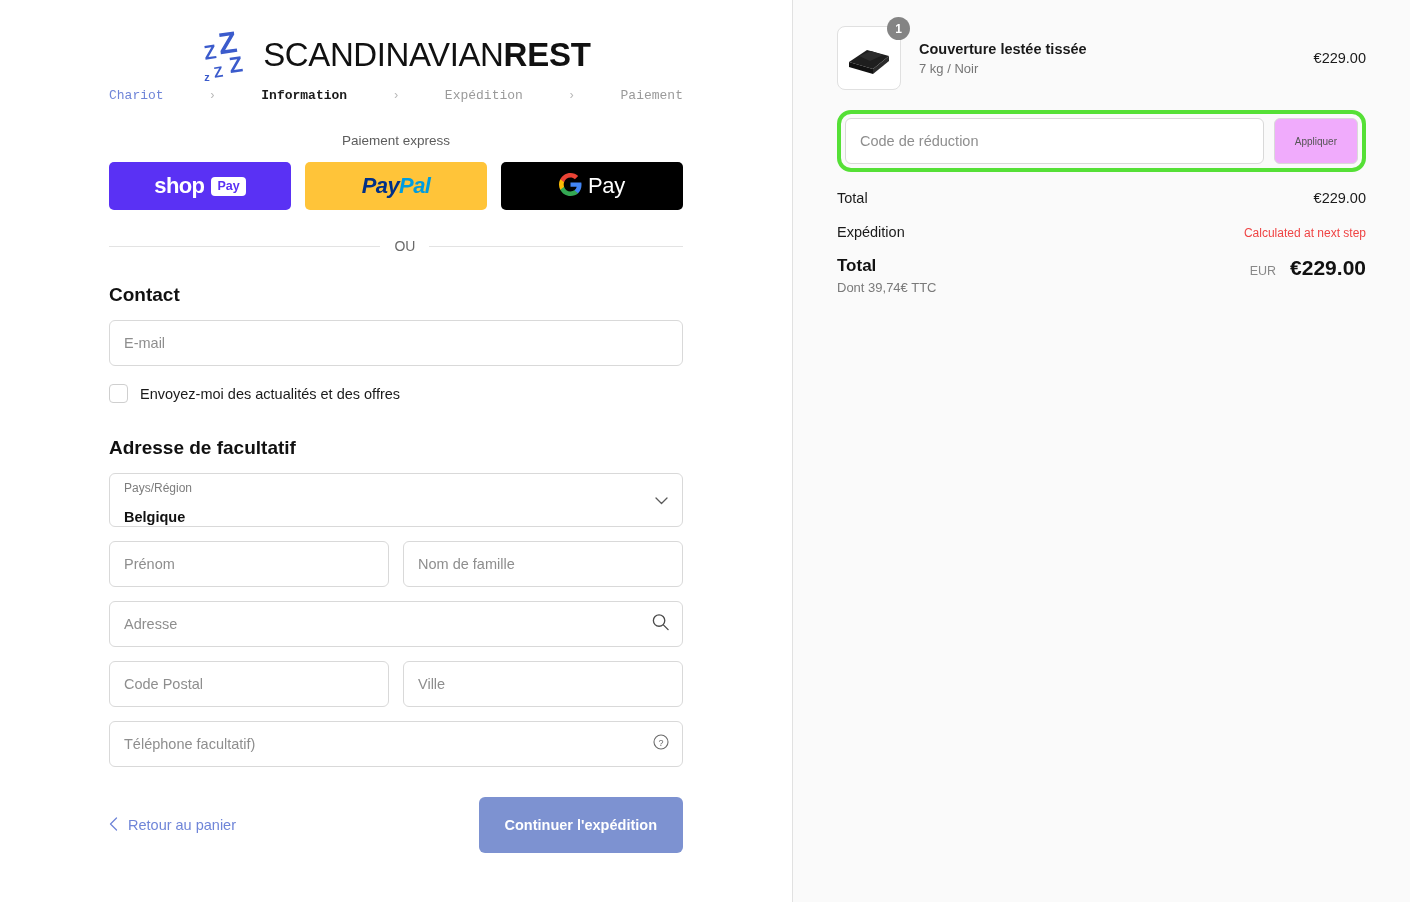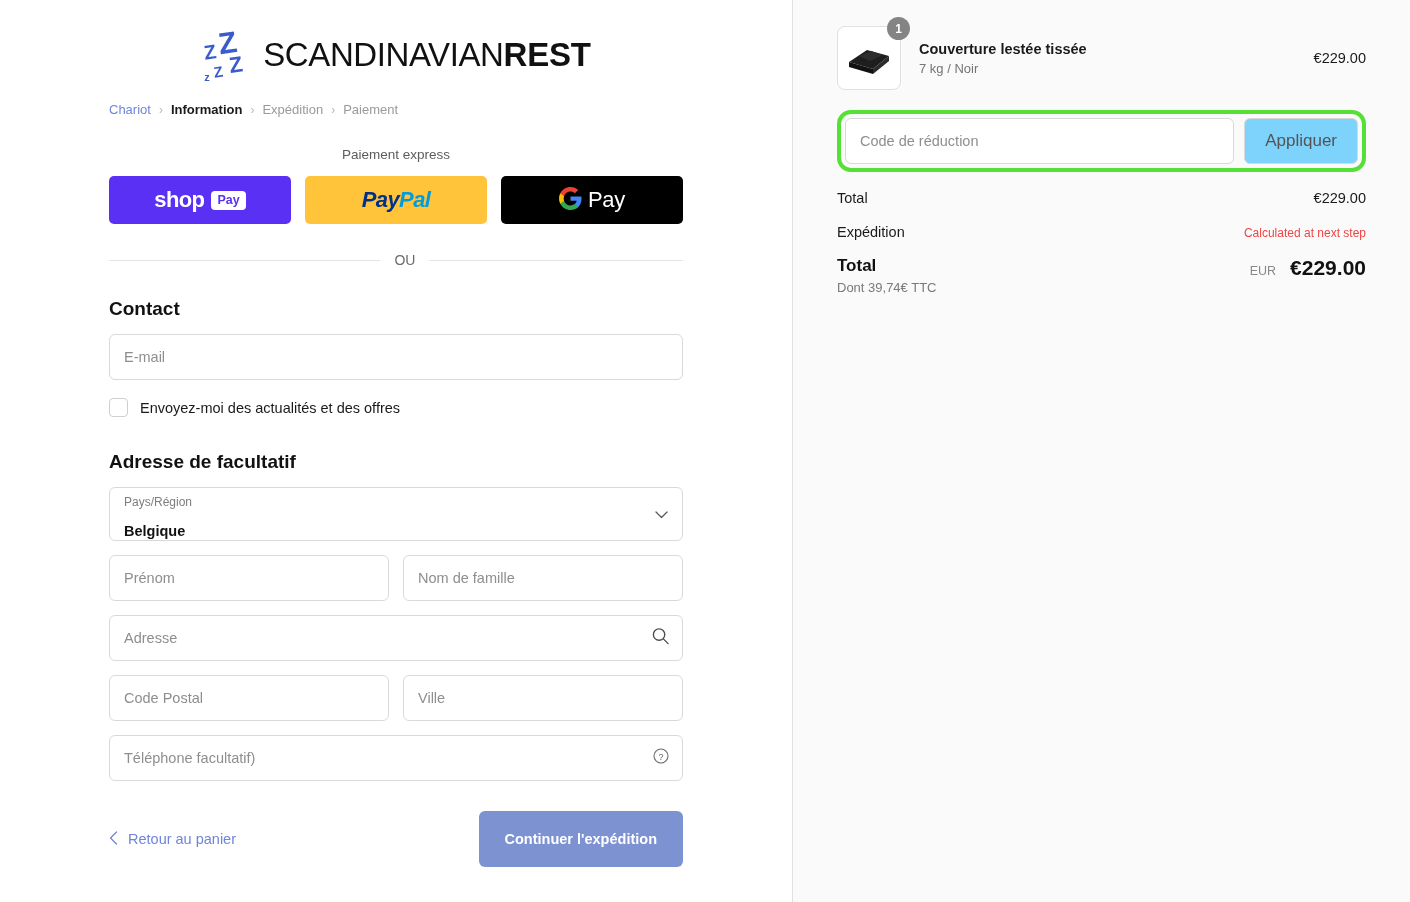--- a/index.html
+++ b/index.html
@@ -21,21 +21,21 @@
   .left-inner { width: 574px; margin: 0 auto; padding-top: 22px; }
 
   
   .logo-row { display: flex; align-items: center; justify-content: center; gap: 2px; height: 66px; }
   .logo-mark { width: 60px; height: 56px; position: relative; flex: none; }
   .logo-words { display: flex; line-height: 0.92; }
   .logo-l1 { font-size: 33px; letter-spacing: -0.4px; color: #111; font-weight: 400; font-family: "Liberation Sans", sans-serif; }
   .logo-l2 { font-size: 33px; letter-spacing: -0.2px; color: #111; font-weight: 700; }
 
   
-  .crumbs { display: flex; align-items: center; justify-content: flex-start; gap: 8px; font-size: 13px; margin-top: 14px; }
+  .crumbs { display: flex; align-items: center; justify-content: space-between; gap: 8px; font-size: 13px; margin-top: 0; font-family: Liberation Mono, monospace; }
   .crumb { color: #9a9a9a; }
   .crumb.link { color: #6f85d8; }
   .crumb.current { color: #1a1a1a; font-weight: 700; }
   .crumb-sep { color: #b9b9b9; font-size: 12px; }
 
   
   .express-title { text-align: center; font-size: 13.5px; color: #5c5c5c; margin-top: 30px; }
   .pay-row { display: flex; gap: 14px; margin-top: 14px; }
   .pay-btn { flex: 1; height: 48px; border-radius: 5px; display: flex; align-items: center; justify-content: center; cursor: pointer; border: none; }
   .pay-shop { background: #5a31f4; }
@@ -119,21 +119,21 @@
     display: flex; gap: 10px; align-items: center;
   }
   .disc-input {
     flex: 1; height: 46px; border: 1px solid #d9d9d9; border-radius: 6px; background: #fff;
     font-size: 14.5px; padding: 6px 14px; color: #222; outline: none;
     font-family: "Liberation Sans", sans-serif;
   }
   .disc-input::placeholder { color: #8e8e8e; }
   .apply-btn {
     height: 46px; padding: 0 20px; border: 1px solid #d9d9d9; border-radius: 6px;
-    background: #7dd3fc; color: #545454; font-size: 17px; cursor: pointer;
+    background: #f0abfc; color: #545454; font-size: 10px; cursor: pointer;
     font-family: "Liberation Sans", sans-serif;
   }
 
   .tot-row { display: flex; align-items: baseline; justify-content: space-between; margin-top: 18px; }
   .tot-lbl { font-size: 14.5px; color: #1a1a1a; }
   .tot-val { font-size: 14.5px; color: #1a1a1a; }
   .tot-val.muted { color: #ef4444; font-size: 12px; text-align: center; }
   .grand-row { display: flex; align-items: flex-start; justify-content: space-between; margin-top: 16px; }
   .grand-lbl { font-size: 17px; font-weight: 700; color: #111; }
   .grand-sub { font-size: 13px; color: #7a7a7a; margin-top: 4px; }

